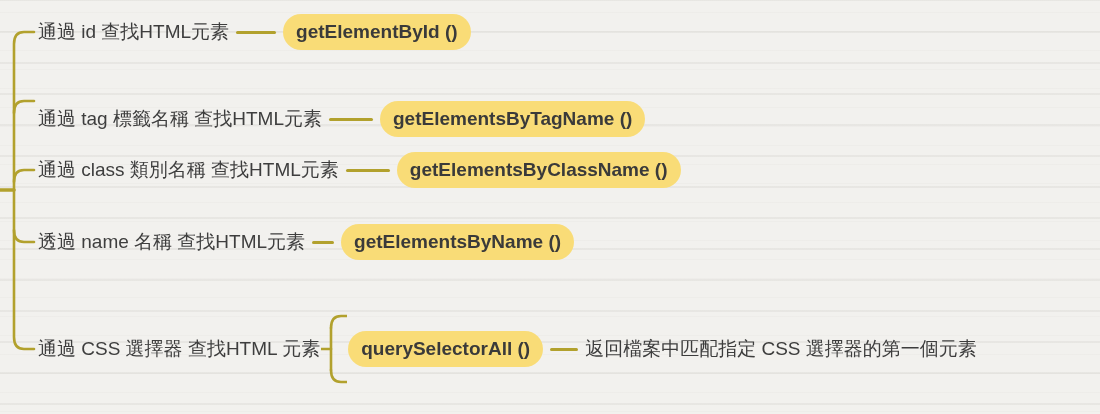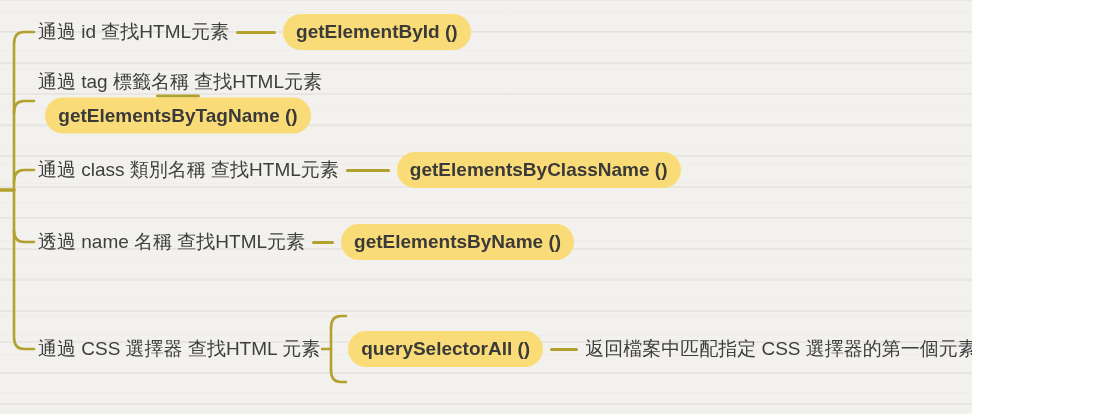--- a/index.html
+++ b/index.html
@@ -1,21 +1,21 @@
 <!DOCTYPE html>
 <html><head>
 <meta charset="utf-8">
 <style>
   html, body {
     margin: 0;
     padding: 0;
   }
   .canvas {
     position: relative;
-    width: 972px;
+    width: 1100px;
     height: 414px;
     overflow: hidden;
     background-color: #f2f1ee;
     background-image:
       repeating-linear-gradient(to bottom,
         rgba(110,105,95,0.08) 0px, rgba(110,105,95,0.08) 1.5px,
         rgba(0,0,0,0) 1.5px, rgba(0,0,0,0) 31px),
       repeating-linear-gradient(to bottom,
         rgba(140,135,125,0.04) 12px, rgba(140,135,125,0.04) 13px,
         rgba(0,0,0,0) 13px, rgba(0,0,0,0) 31px);
@@ -26,21 +26,21 @@
     position: absolute;
     left: 0; top: 0;
   }
   .row {
     position: absolute;
     display: flex;
     align-items: center;
     white-space: nowrap;
   }
   .r1 { left: 34px; top: 32px;  transform: translateY(-50%); }
-  .r2 { left: 34px; top: 101px; transform: translateY(-50%); flex-direction: column; }
+  .r2 { left: 34px; top: 119px; transform: translateY(-50%); }
   .r3 { left: 34px; top: 170px; transform: translateY(-50%); }
   .r4 { left: 34px; top: 242px; transform: translateY(-50%); text-align: right; }
   .r5 { left: 34px; top: 349px; transform: translateY(-50%); }
   .label {
     font-size: 19px;
     color: #3e3e3e;
     padding-left: 4px;
   }
   .hline {
     display: inline-block;

